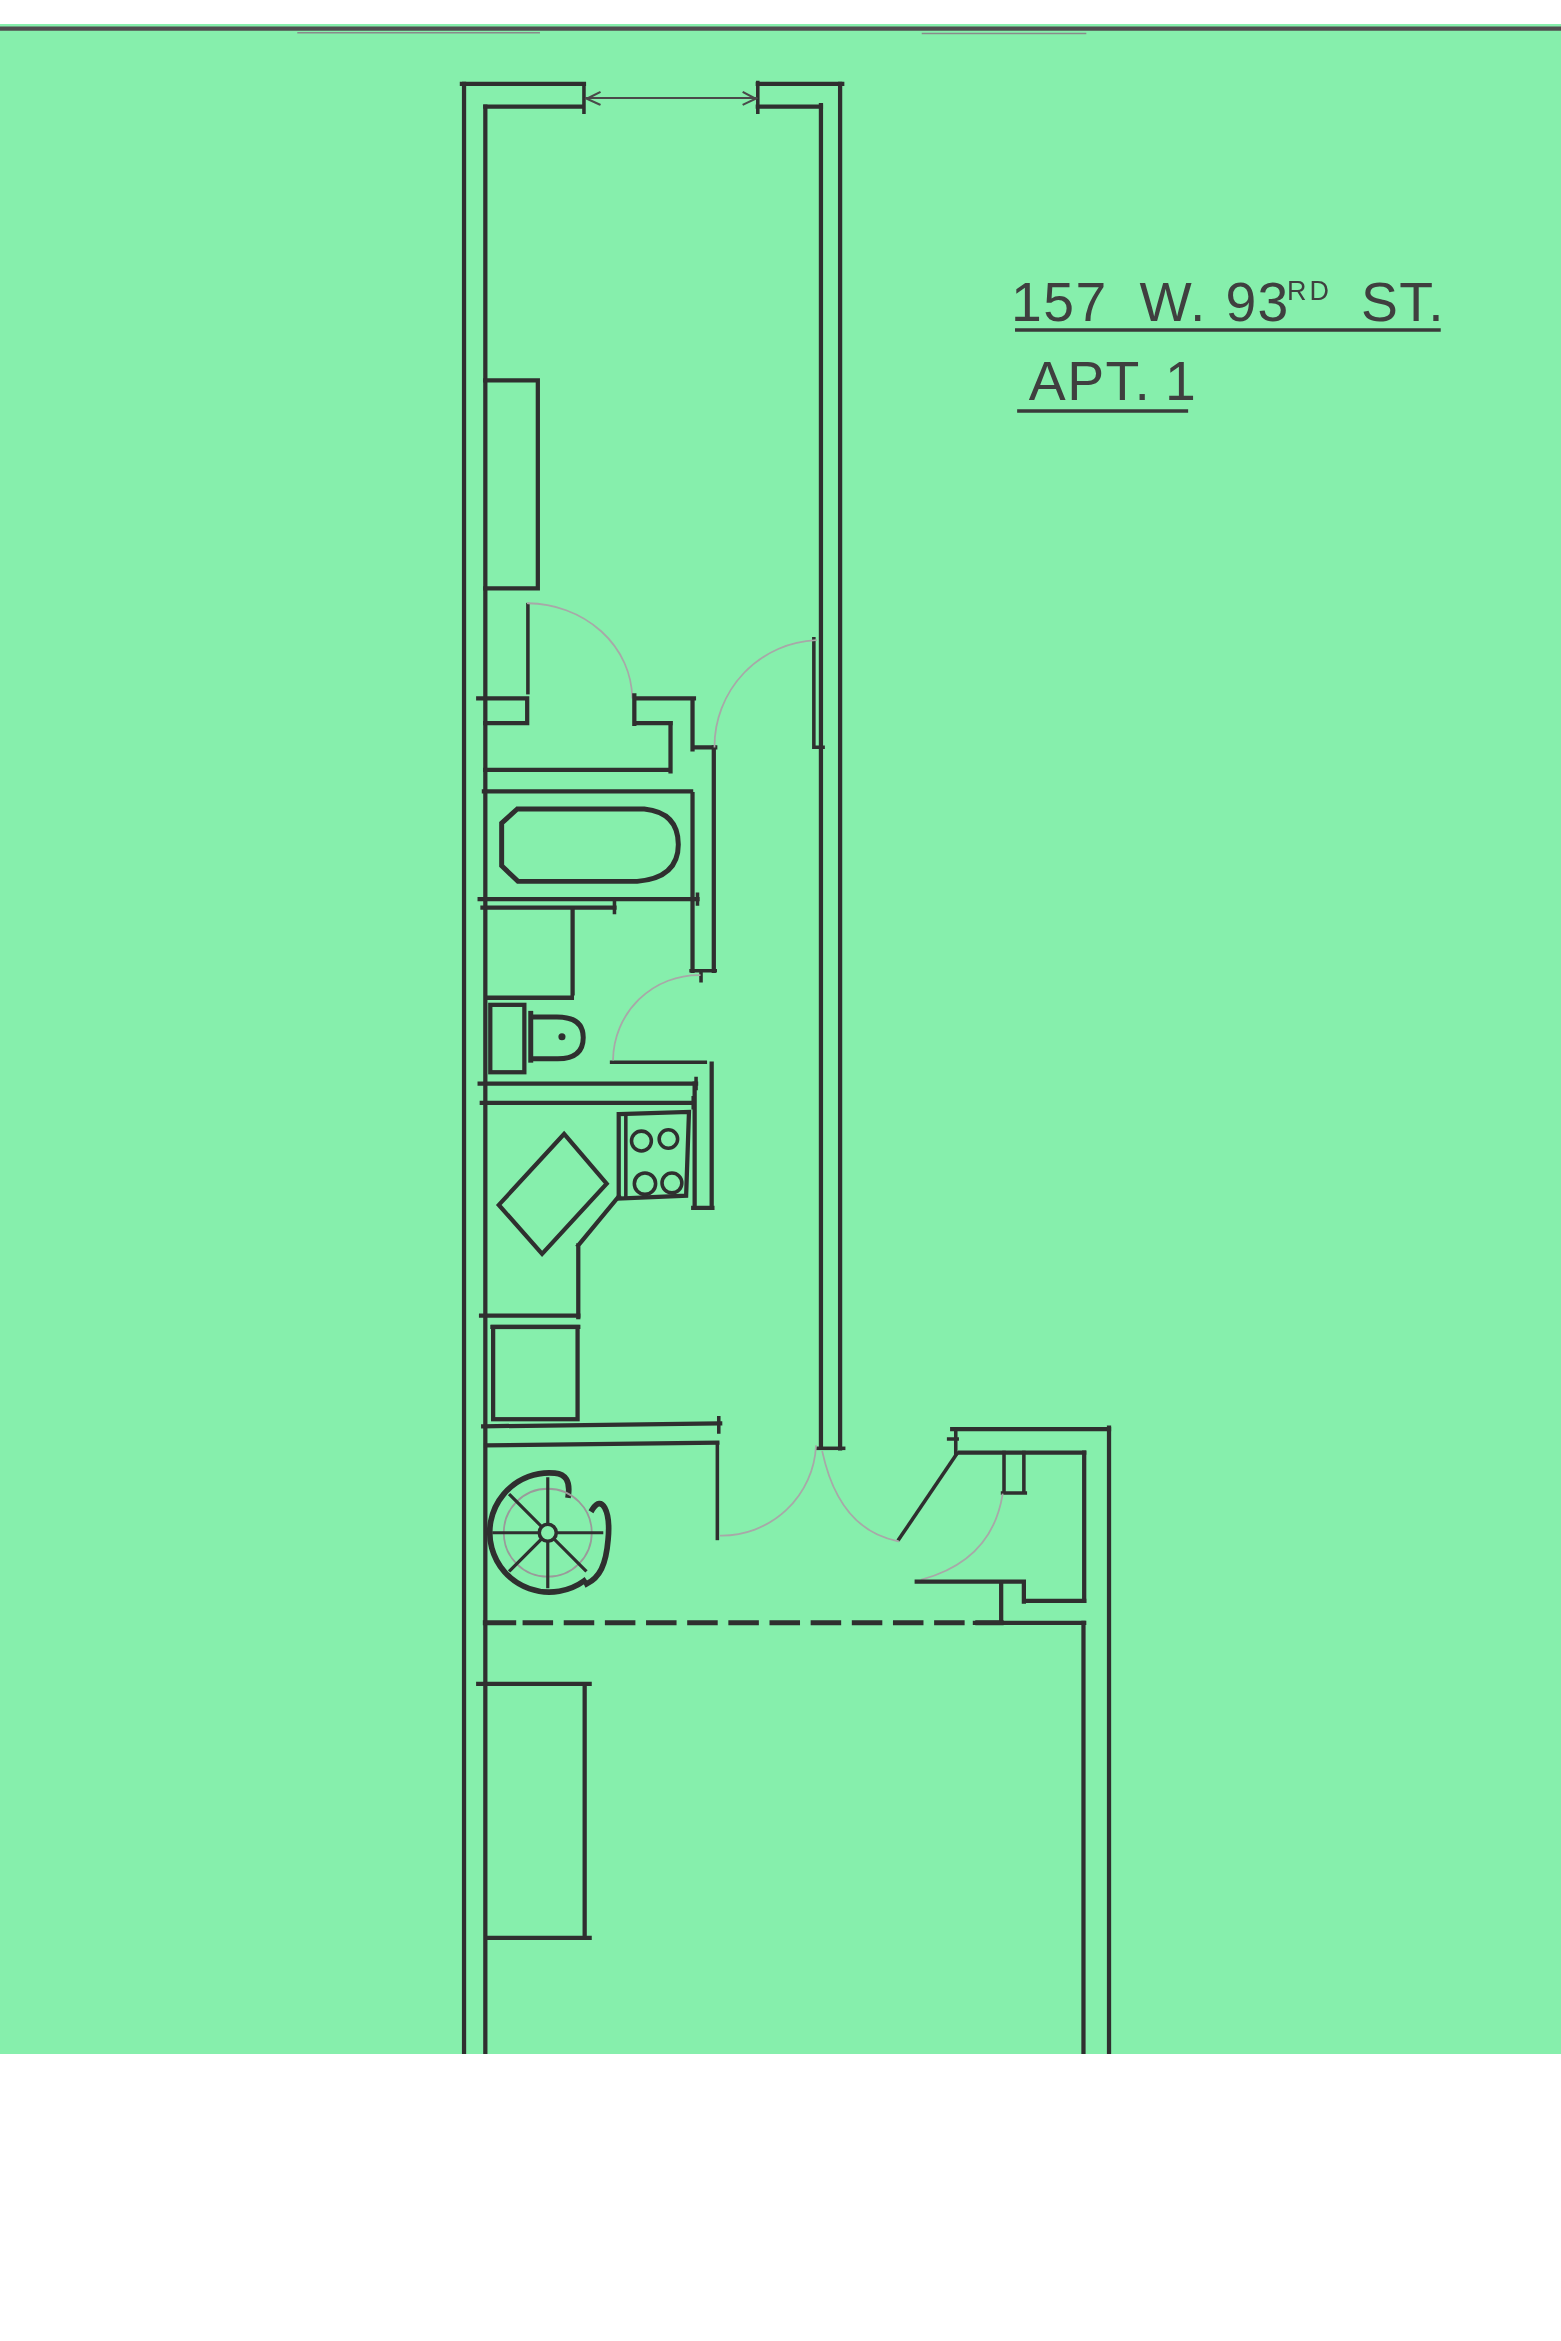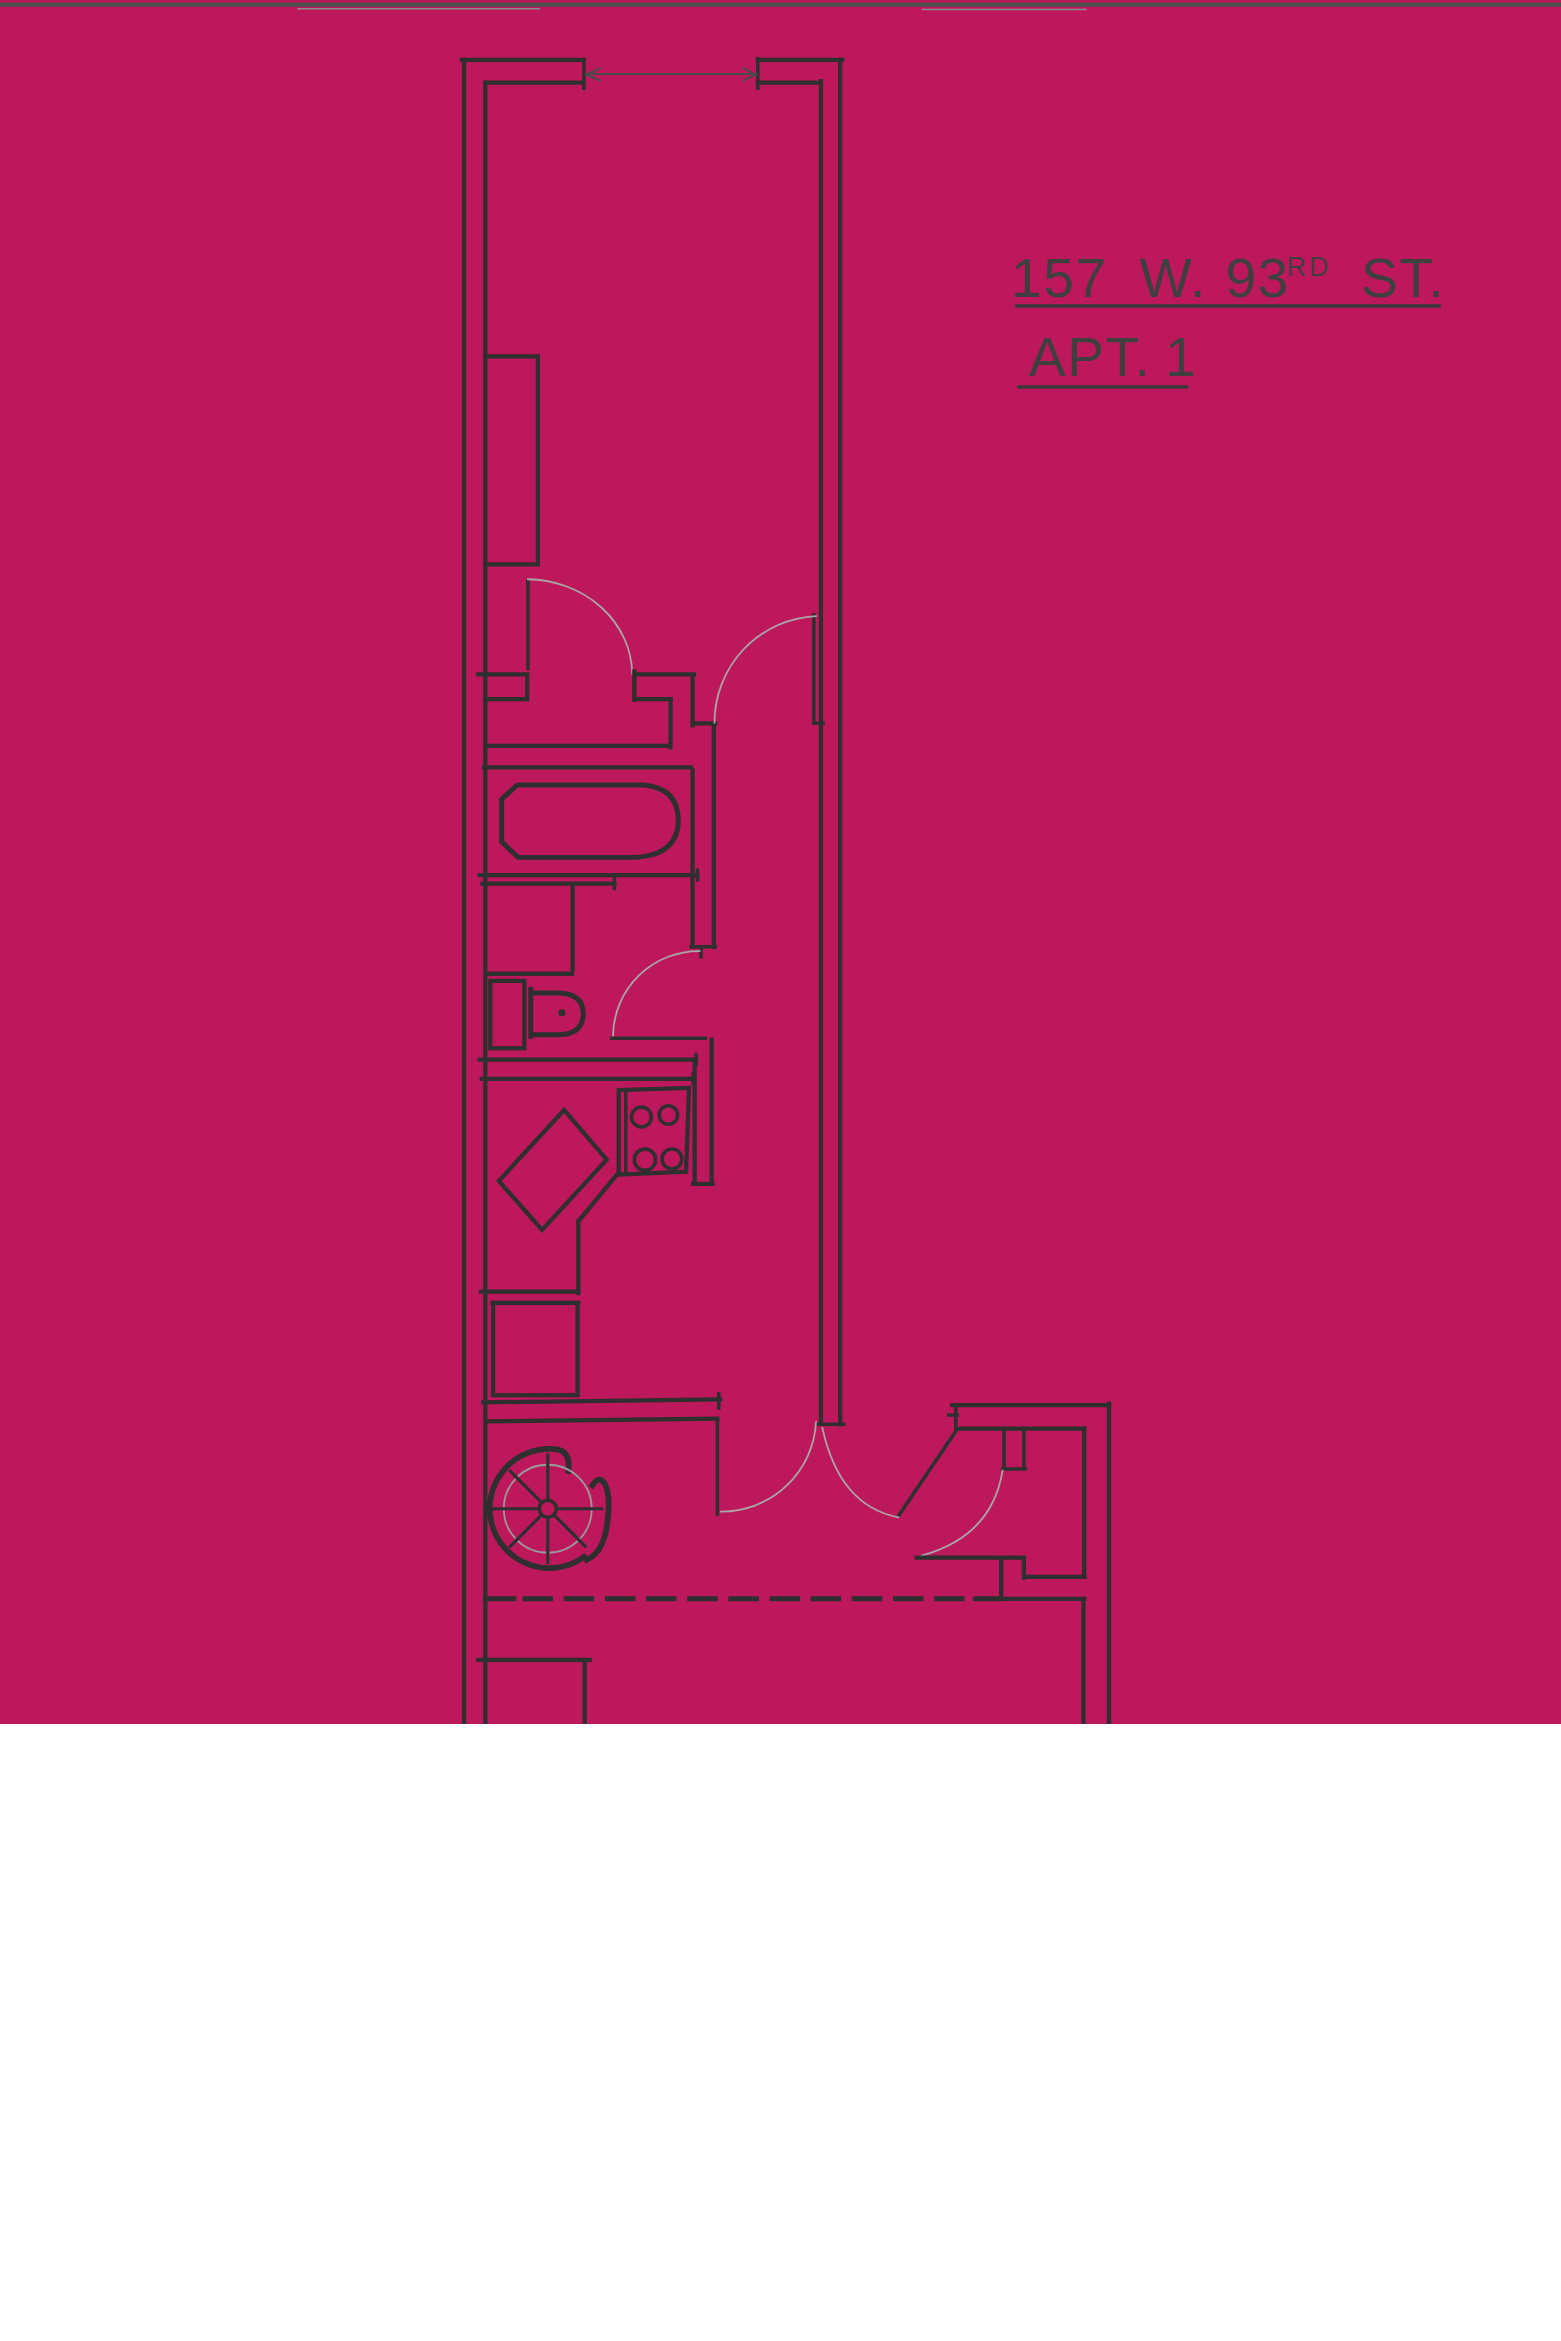--- a/index.html
+++ b/index.html
@@ -1,17 +1,17 @@
 <!DOCTYPE html>
 <html style="font-size:11.4px"><head>
 <meta charset="utf-8">
 <style>
   html,body{margin:0;padding:0;background:#ffffff;}
-  #page{position:relative;width:1561px;height:1724px;background:#be185d;overflow:hidden;
-        font-family:"Liberation Sans", sans-serif;}
+  #page{position:relative;width:1561px;height:2030px;background:#86efac;overflow:hidden;
+        font-family:"Liberation Sans", sans-serif;margin-top:24px;}
   svg{position:absolute;left:0;top:0;}
 </style>
 </head>
 <body>
 <div id="page">
 <svg width="1561" height="2342" viewBox="0 0 2200 3300">
 <defs></defs>
 <g fill="none" stroke-linecap="square">
 
 <path d="M0,6 H2200" stroke="#4f4f4f" stroke-width="6"></path>

